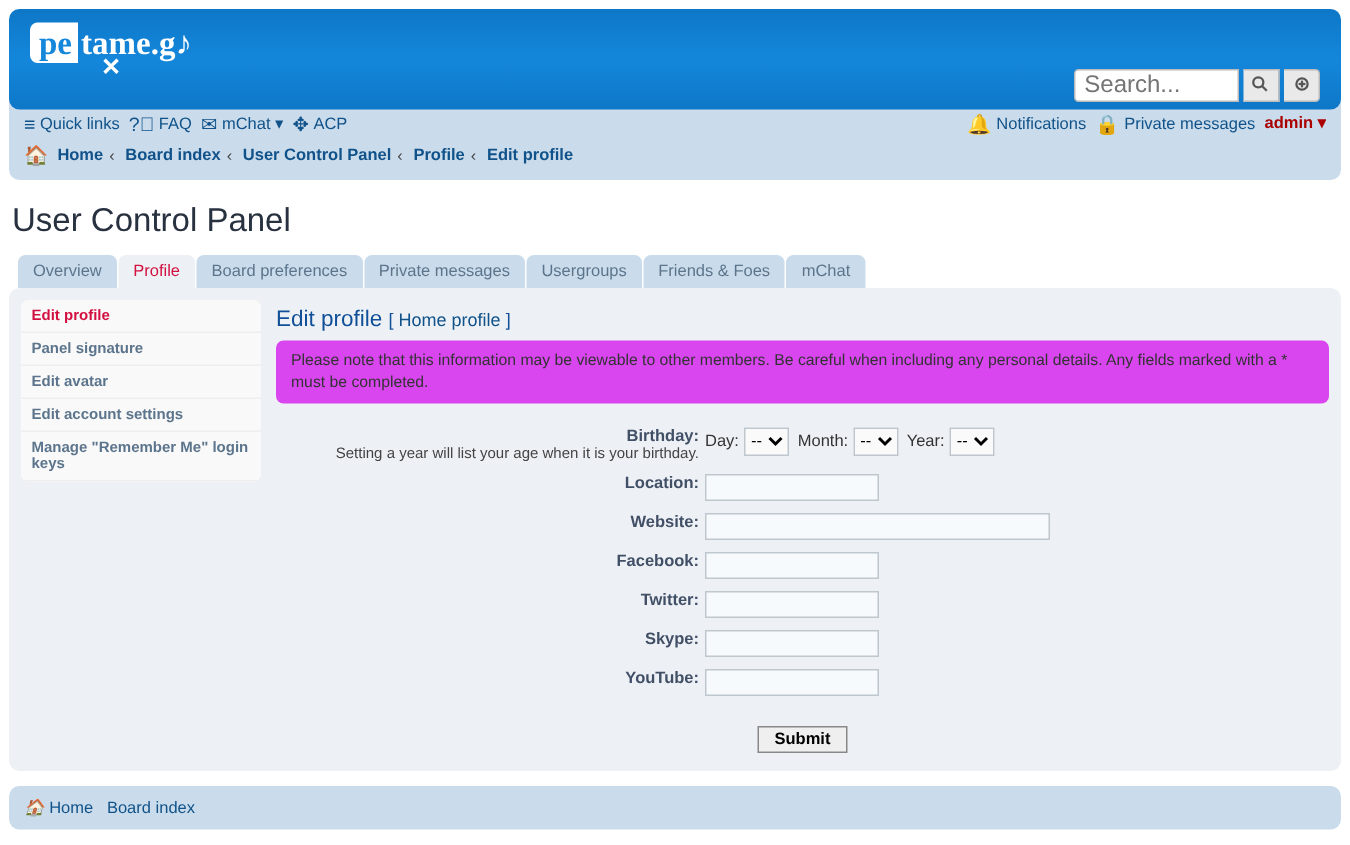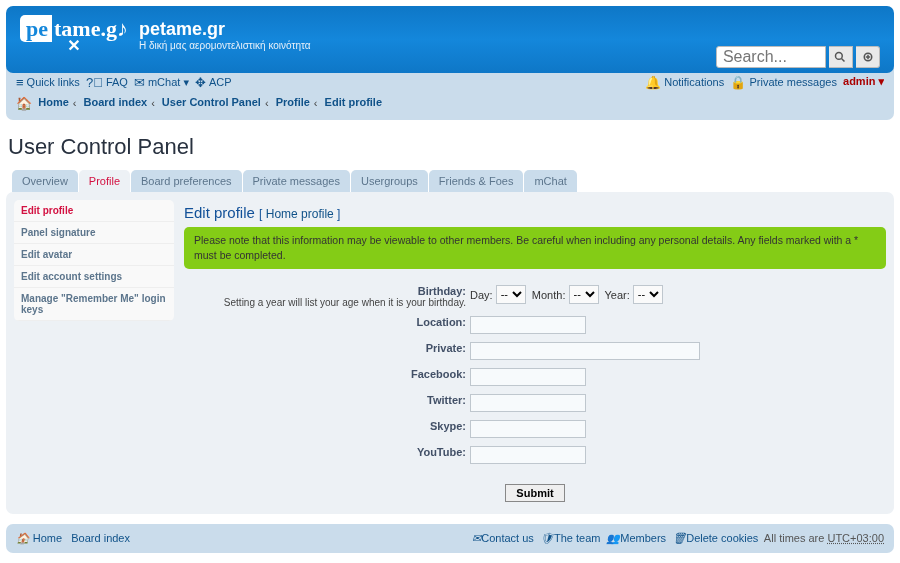--- a/index.html
+++ b/index.html
@@ -31,21 +31,21 @@
 .tabs{padding-left:6px}
 .tab{display:inline-block;background:#cadceb;border-radius:5px 5px 0 0;padding:5px 10px;font-size:11px;font-weight:normal;color:#5c758c;cursor:pointer;margin-right:1px}
 .tab.act{background:#edf1f5;color:#d31141}
 .panel{background:#edf1f5;border-radius:7px;padding:8px;overflow:hidden}
 .side{float:left;width:160px;background:#f9f9f9;border-radius:5px;overflow:hidden}
 .side a{display:block;padding:5px 7px;border-bottom:1px solid #eee;font-size:10px;font-weight:bold;color:#5c758c}
 .side a.act{color:#d31141}
 .main{margin-left:170px}
 .mh{font-family:"Trebuchet MS",sans-serif;font-size:15px;color:#115098;margin:4px 0 6px}
 .mh .vp{font-size:12px;font-weight:normal}
-.note{background:#84cc16;border-radius:5px;padding:6px 10px;font-size:10.5px;color:#333;margin-bottom:8px;line-height:1.4}
+.note{background:#d946ef;border-radius:5px;padding:6px 10px;font-size:10.5px;color:#333;margin-bottom:8px;line-height:1.4}
 .fs{background:transparent;padding:4px 2px}
 .row{overflow:hidden;padding:4px 0;font-size:11px}
 .lab{float:left;width:280px;color:#425067;text-align:right}
 .lab b{color:#425067}
 .lab span{display:block;font-size:10px;color:#444}
 .fld{margin-left:284px}
 .fld input[type=text]{border:1px solid #bfc7ce;background:#f7fafc;height:18px;padding:0 4px;font-size:11px}
 .fld select{border:1px solid #bfc7ce;background:#fafafa;font-size:11px;height:19px}
 .w1{width:116px}.w2{width:230px}
 .sub{text-align:center;margin:12px 0 4px}
@@ -56,24 +56,20 @@
 svg{vertical-align:-2px}
 </style>
 </head>
 <body>
 
 <div class="page">
   <div class="hdr">
     <span class="logo">
       <span class="lg1">pe</span><span class="lg2">tame.g♪</span>
       <span class="lg3">✕</span>
-    </span>
-    <span class="site">
-      <h1>petame.gr</h1>
-      <p>Η δική μας αερομοντελιστική κοινότητα</p>
     </span>
     <span class="search">
       <input type="text" placeholder="Search..." style="">
       <span class="sbtn"><svg width="12" height="12" viewBox="0 0 16 16">
             <circle cx="6.5" cy="6.5" r="4.5" fill="none" stroke="#555" stroke-width="2"></circle>
             <line x1="10" y1="10" x2="14" y2="14" stroke="#555" stroke-width="2"></line>
           </svg></span>
       <span class="sbtn"><svg width="12" height="12" viewBox="0 0 16 16">
             <circle cx="8" cy="8" r="5" fill="none" stroke="#555" stroke-width="2"></circle>
             <line x1="5" y1="8" x2="11" y2="8" stroke="#555" stroke-width="2"></line>
@@ -131,21 +127,21 @@
             <span>Day:</span> <select><option>--</option></select>&nbsp;
             <span>Month:</span> <select><option>--</option></select>&nbsp;
             <span>Year:</span> <select><option>--</option></select>
           </div>
         </div>
         <div class="row">
             <div class="lab"><b>Location:</b></div>
             <div class="fld"><input type="text" class="w1" style=""></div>
           </div>
         <div class="row">
-            <div class="lab"><b>Private:</b></div>
+            <div class="lab"><b>Website:</b></div>
             <div class="fld"><input type="text" class="w2" style=""></div>
           </div>
         <div class="row">
             <div class="lab"><b>Facebook:</b></div>
             <div class="fld"><input type="text" class="w1" style=""></div>
           </div>
         <div class="row">
             <div class="lab"><b>Twitter:</b></div>
             <div class="fld"><input type="text" class="w1" style=""></div>
           </div>
@@ -159,27 +155,20 @@
           </div>
       </div>
       <div class="sub"><input type="submit" value="Submit" style=""></div>
     </div>
   </div>
 
   <div class="btm">
     <i>🏠</i>
     <a href="#">Home</a>&nbsp;&nbsp;
     <a href="#">Board index</a>
-    <span class="r">
-      <a href="#"><i>✉</i><span>Contact us</span></a>&nbsp;
-      <a href="#"><i>🛡</i><span>The team</span></a>&nbsp;
-      <a href="#"><i>👥</i><span>Members</span></a>&nbsp;
-      <a href="#"><i>🗑</i><span>Delete cookies</span></a>&nbsp;
-      <span><span>All times are </span><span style="text-decoration:underline dotted">UTC+03:00</span></span>
-    </span>
   </div>
 
   <div class="ftr">
     <br>
     <br>
     
   </div>
 </div>
 
 </body></html>

